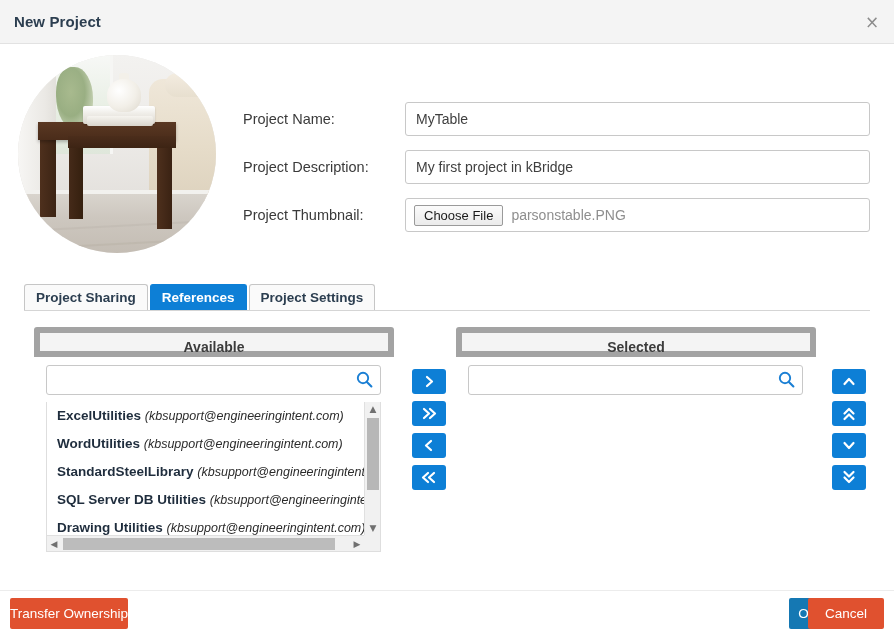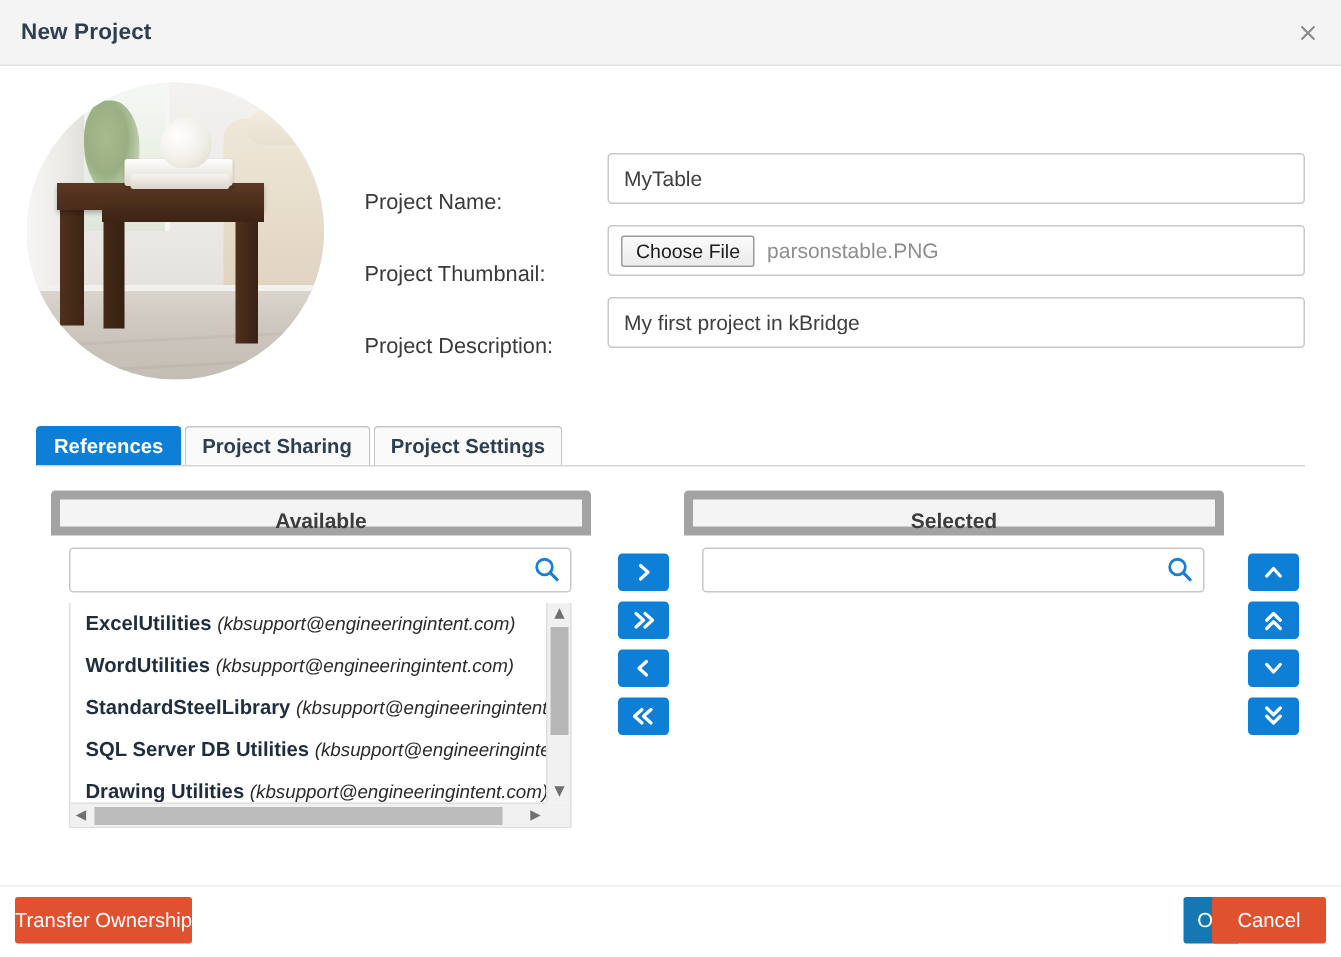--- a/index.html
+++ b/index.html
@@ -102,21 +102,21 @@
               border-radius:48% 48% 42% 42%; }
   .ph-vase-neck{position:absolute; left:51%; top:9%; width:5%; height:5%;
               background:#f3f0e9; border-radius:3px; }
 
   .form-col { position: absolute; left: 243px; top: 0; right: 24px; }
   .form-row { position: relative; height: 48px; }
   .form-row.r1 { top: 58px; }
   .form-row.r2 { top: 58px; }
   .form-row.r3 { top: 58px; }
   .form-label {
-    position: absolute; left: 0; top: 25px;
+    position: absolute; left: 0; top: 9px;
     font-size: 14.5px;
     color: #3a3a3a;
   }
   .form-input {
     position: absolute; left: 162px; top: 0;
     width: 465px; height: 34px;
     border: 1px solid #c8c8c8;
     border-radius: 3px;
     background: #fff;
     font-family: "Liberation Sans", sans-serif;
@@ -357,40 +357,40 @@
       </div>
     </div>
 
     <div class="form-col">
 
       <div class="form-row r1">
         <div class="form-label">Project Name:</div>
         <input class="form-input" type="text" value="MyTable" style="">
       </div>
 
+      <div class="form-row r2">
+        <div class="form-label">Project Description:</div>
+        <input class="form-input" type="text" value="My first project in kBridge" style="">
+      </div>
+
       <div class="form-row r3">
         <div class="form-label">Project Thumbnail:</div>
         <div class="file-box">
           <span class="choose-file">Choose File</span>
           <span class="file-name">parsonstable.PNG</span>
         </div>
       </div>
 
-      <div class="form-row r2">
-        <div class="form-label">Project Description:</div>
-        <input class="form-input" type="text" value="My first project in kBridge" style="">
-      </div>
-
     </div>
   </div>
 
   <div class="tabs-area">
     <div class="tab-strip">
+      <div class="tab">Project Sharing</div>
       <div class="tab active">References</div>
-      <div class="tab">Project Sharing</div>
       <div class="tab">Project Settings</div>
     </div>
 
     <div class="tab-body">
 
       <div class="panel left">
         <div class="panel-head">Available</div>
         <div class="search-wrap">
           <input class="search-input" type="text" value="" style="">
           <span class="search-icon">

